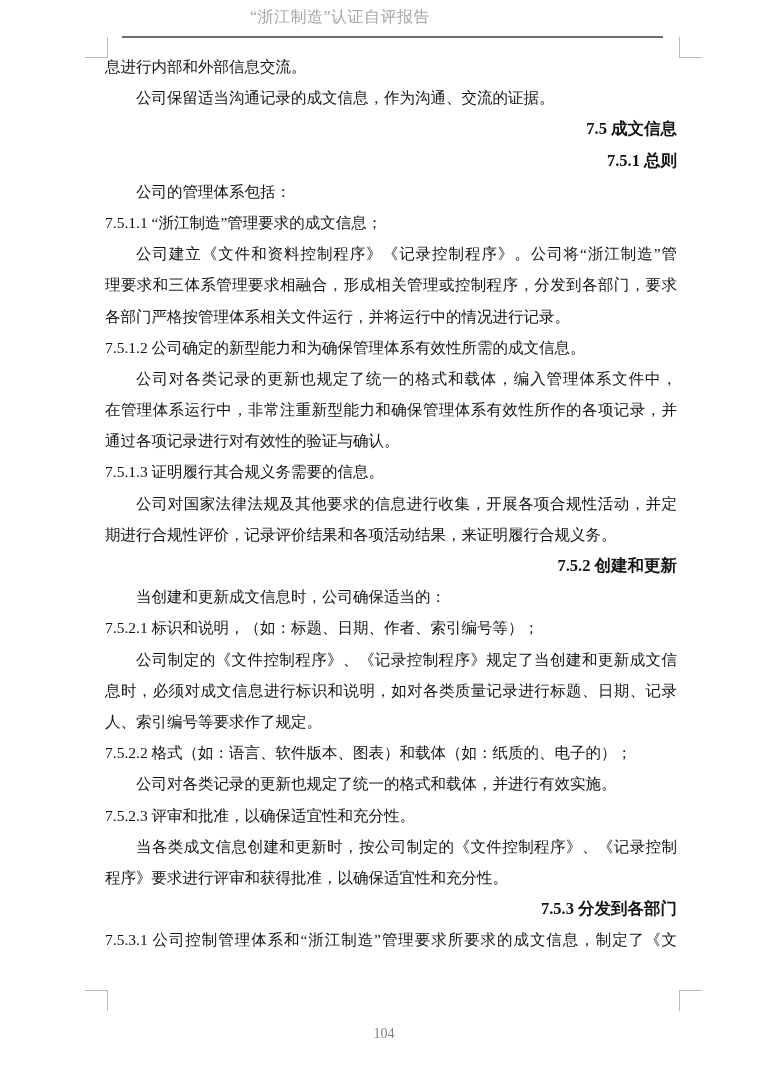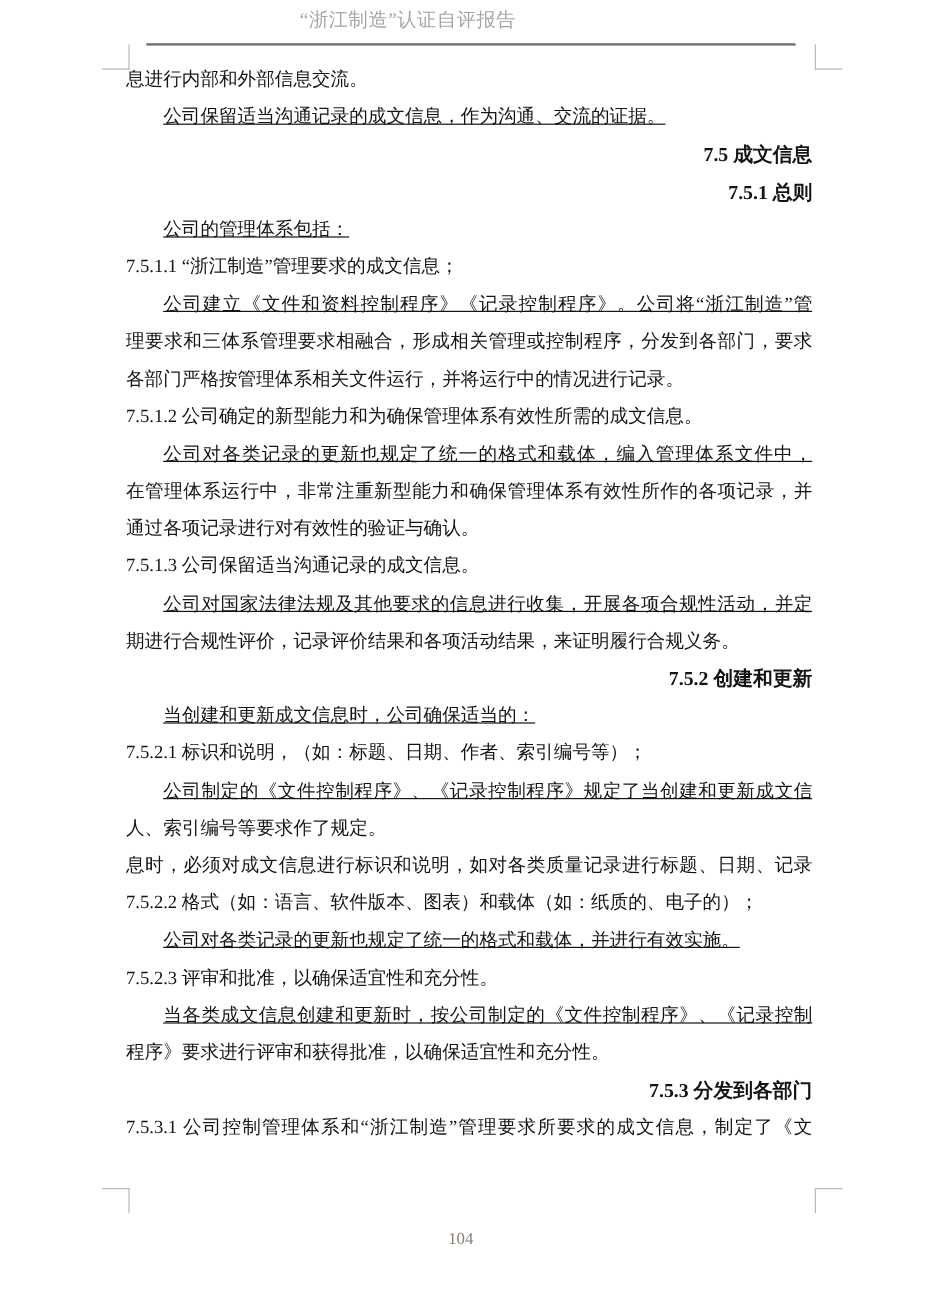--- a/index.html
+++ b/index.html
@@ -42,21 +42,21 @@
   .body-text{
     position:absolute;top:51px;left:105px;width:572px;
   }
   .line{
     height:31.2px;line-height:31.2px;
     font-size:15.5px;
     white-space:normal;
     overflow:hidden;
   }
   .line.heading{font-weight:bold;font-size:16.5px;text-align:right;}
-  .line.indent,.line.indent-justify{padding-left:31px;text-decoration:underline;}
+  .line.indent,.line.indent-justify{padding-left:31px;}
   .line.justify,.line.indent-justify{
     text-align:justify;
     text-align-last:justify;
     text-justify:inter-ideograph;
   }
   
   .footer{
     position:absolute;top:1026px;left:0;width:768px;
     text-align:center;
     font-size:14px;
@@ -84,29 +84,29 @@
       <div class="line heading">7.5.1 总则</div>
       <div class="line indent">公司的管理体系包括：</div>
       <div class="line plain">7.5.1.1 “浙江制造”管理要求的成文信息；</div>
       <div class="line indent-justify">公司建立《文件和资料控制程序》《记录控制程序》。公司将“浙江制造”管</div>
       <div class="line justify">理要求和三体系管理要求相融合，形成相关管理或控制程序，分发到各部门，要求</div>
       <div class="line plain">各部门严格按管理体系相关文件运行，并将运行中的情况进行记录。</div>
       <div class="line plain">7.5.1.2 公司确定的新型能力和为确保管理体系有效性所需的成文信息。</div>
       <div class="line indent-justify">公司对各类记录的更新也规定了统一的格式和载体，编入管理体系文件中，</div>
       <div class="line justify">在管理体系运行中，非常注重新型能力和确保管理体系有效性所作的各项记录，并</div>
       <div class="line plain">通过各项记录进行对有效性的验证与确认。</div>
-      <div class="line plain">7.5.1.3 公司保留适当沟通记录的成文信息。</div>
+      <div class="line plain">7.5.1.3 证明履行其合规义务需要的信息。</div>
       <div class="line indent-justify">公司对国家法律法规及其他要求的信息进行收集，开展各项合规性活动，并定</div>
       <div class="line plain">期进行合规性评价，记录评价结果和各项活动结果，来证明履行合规义务。</div>
       <div class="line heading">7.5.2 创建和更新</div>
       <div class="line indent">当创建和更新成文信息时，公司确保适当的：</div>
       <div class="line plain">7.5.2.1 标识和说明，（如：标题、日期、作者、索引编号等）；</div>
       <div class="line indent-justify">公司制定的《文件控制程序》、《记录控制程序》规定了当创建和更新成文信</div>
+      <div class="line justify">息时，必须对成文信息进行标识和说明，如对各类质量记录进行标题、日期、记录</div>
       <div class="line plain">人、索引编号等要求作了规定。</div>
-      <div class="line justify">息时，必须对成文信息进行标识和说明，如对各类质量记录进行标题、日期、记录</div>
       <div class="line plain">7.5.2.2 格式（如：语言、软件版本、图表）和载体（如：纸质的、电子的）；</div>
       <div class="line indent">公司对各类记录的更新也规定了统一的格式和载体，并进行有效实施。</div>
       <div class="line plain">7.5.2.3 评审和批准，以确保适宜性和充分性。</div>
       <div class="line indent-justify">当各类成文信息创建和更新时，按公司制定的《文件控制程序》、《记录控制</div>
       <div class="line plain">程序》要求进行评审和获得批准，以确保适宜性和充分性。</div>
       <div class="line heading">7.5.3 分发到各部门</div>
       <div class="line justify">7.5.3.1 公司控制管理体系和“浙江制造”管理要求所要求的成文信息，制定了《文</div>
     </div>
 
   <div class="footer">104</div>

